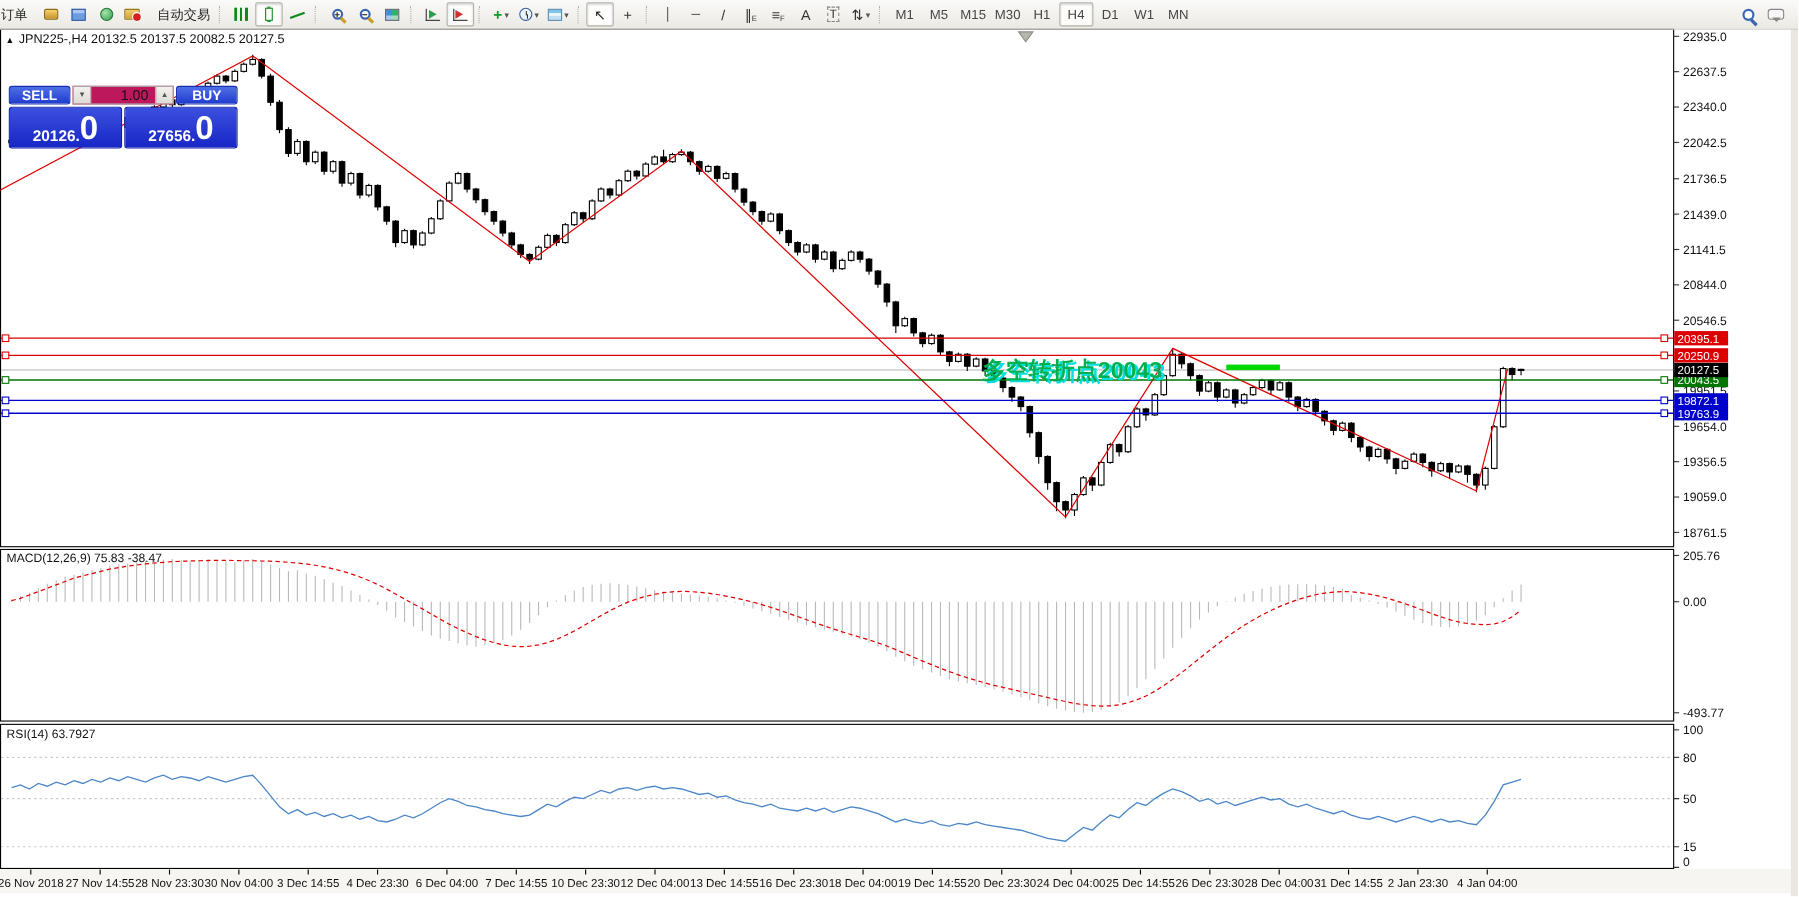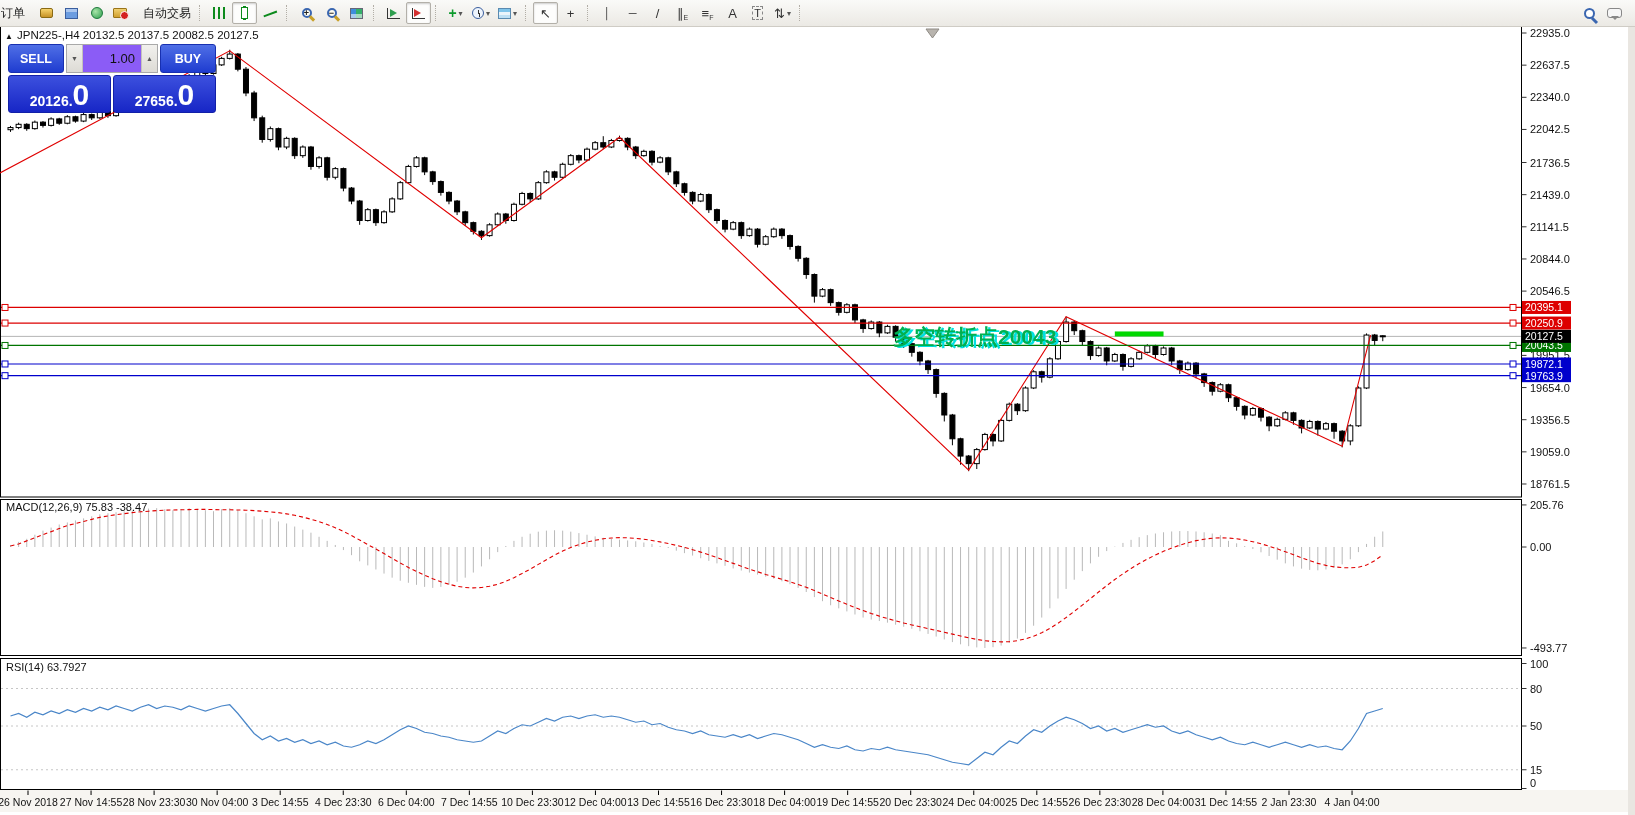--- a/index.html
+++ b/index.html
@@ -47,24 +47,24 @@
   .ic-clock{width:12px;height:12px;border:1px solid #3a5e9e;border-radius:50%;position:relative;background:#eef4fc;}
   .ic-clock:after{content:"";position:absolute;left:5px;top:2px;width:1px;height:4px;background:#333;box-shadow:1px 3px 0 #333;}
   .ic-tpl{width:13px;height:11px;border:1px solid #5a8ab0;background:linear-gradient(#7fc4ea 33%,#eaf4fb 33% 66%,#bfe0f4 66%);}
   .ic-chat{width:15px;height:10px;border:1px solid #888;border-radius:3px;position:relative;background:#f6f6f6;}
   .ic-chat:after{content:"";position:absolute;left:3px;bottom:-7px;border:4px solid rgba(0,0,0,0);border-top-color:#888;}
   .ic-search{width:11px;height:11px;border:2px solid #3a66b0;border-radius:50%;position:relative;background:#fff;}
   .ic-search:after{content:"";position:absolute;right:-5px;bottom:-5px;width:7px;height:3px;background:#3a66b0;transform:rotate(45deg);}
 
   
   #tpanel{position:absolute;left:8px;top:44px;width:208px;z-index:3;}
-  .row1{display:flex;height:29px;gap:2px;}
+  .row1{display:flex;height:17px;gap:2px;margin-top:34px;}
   .sellbtn,.buybtn{width:56px;background:linear-gradient(#4f6fe6,#1f3cd0);border-radius:3px;color:#fff;
     font-weight:bold;font-size:12.5px;display:flex;align-items:center;justify-content:center;border:1px solid #1830b0;box-sizing:border-box;}
-  .spin{flex:1;display:flex;background:#8b5cf6;border:1px solid #a9a9a9;box-sizing:border-box;}
+  .spin{flex:1;display:flex;background:#be185d;border:1px solid #a9a9a9;box-sizing:border-box;}
   .sd,.su{width:15px;background:linear-gradient(#f2f1ee,#dddbd5);color:#555;font-size:7px;display:flex;align-items:center;justify-content:center;}
   .sd{border-right:1px solid #c5c2bc;}
   .su{border-left:1px solid #c5c2bc;}
   .sv{flex:1;display:flex;align-items:center;justify-content:flex-end;padding-right:6px;font-size:13px;color:#111;}
   .row2{display:flex;gap:2px;margin-top:2px;height:38px;}
   .pbox{flex:1;background:linear-gradient(#3c50de,#1726c6);border-radius:3px;color:#fff;
     display:flex;align-items:flex-end;justify-content:center;padding-bottom:3px;border:1px solid #1220a8;box-sizing:border-box;}
   .ps{font-size:14px;font-weight:bold;line-height:16px;}
   .pb{font-size:30px;font-weight:bold;line-height:28px;}
 </style>
@@ -842,20 +842,31 @@
         <span class="glyph">A</span>
       </div>
     <div class="tbtn">
         <span class="glyph small" style="border:1px dashed #888;padding:0 1px;">T</span>
       </div>
     <div class="tbtn">
         <span class="glyph">⇅</span>
         <span class="caret">▾</span>
       </div>
     <span class="grip"></span>
+    <div style="display:flex">
+        <div class="tbtn tf">M1</div>
+        <div class="tbtn tf">M5</div>
+        <div class="tbtn tf">M15</div>
+        <div class="tbtn tf">M30</div>
+        <div class="tbtn tf">H1</div>
+        <div class="tbtn tf active">H4</div>
+        <div class="tbtn tf">D1</div>
+        <div class="tbtn tf">W1</div>
+        <div class="tbtn tf">MN</div>
+      </div>
     <span class="spacer"></span>
     <div class="tbtn">
         <span class="ic ic-search"></span>
       </div>
     <div class="tbtn" style="margin-right:8px">
         <span class="ic ic-chat"></span>
       </div>
   </div>
 
   <div id="tpanel">

